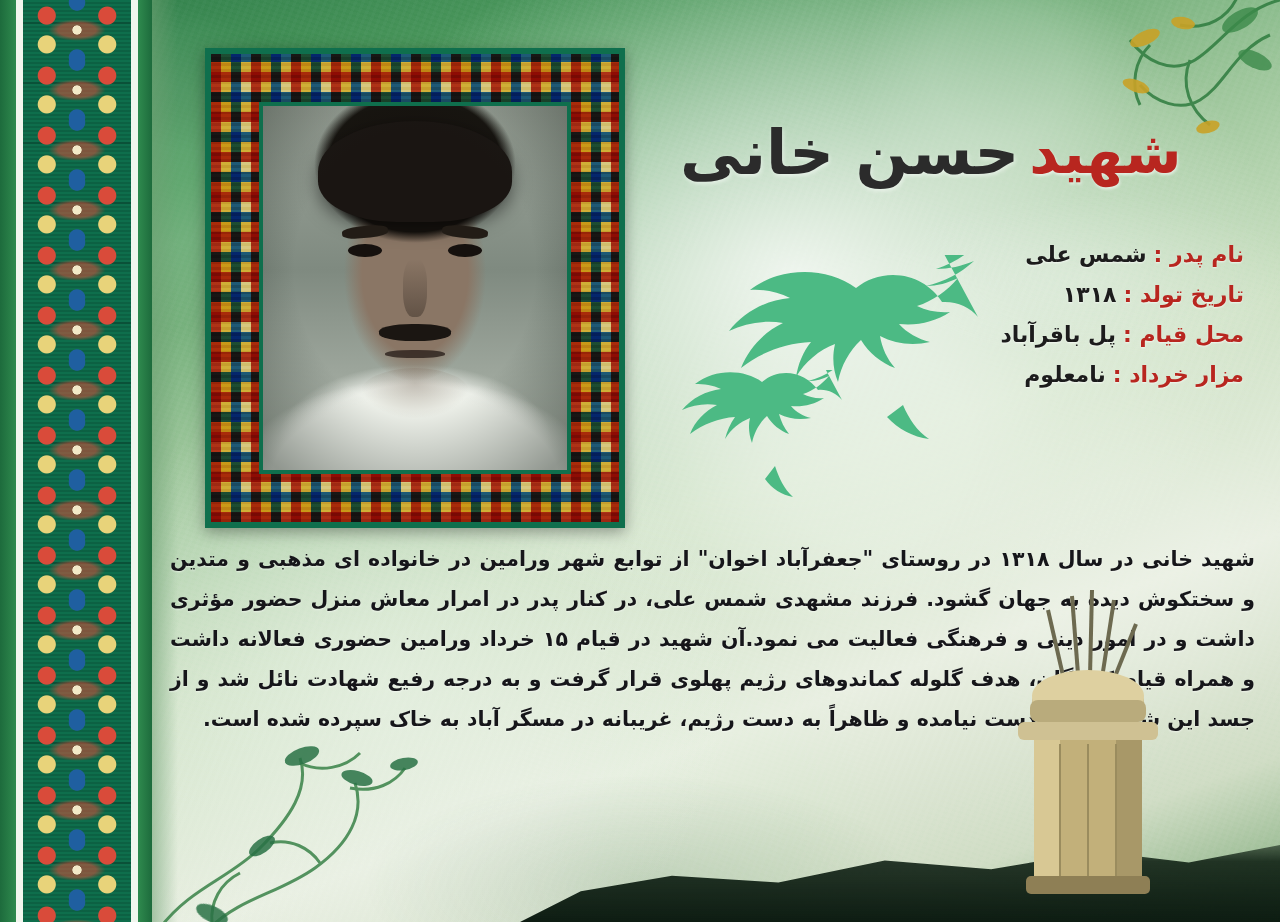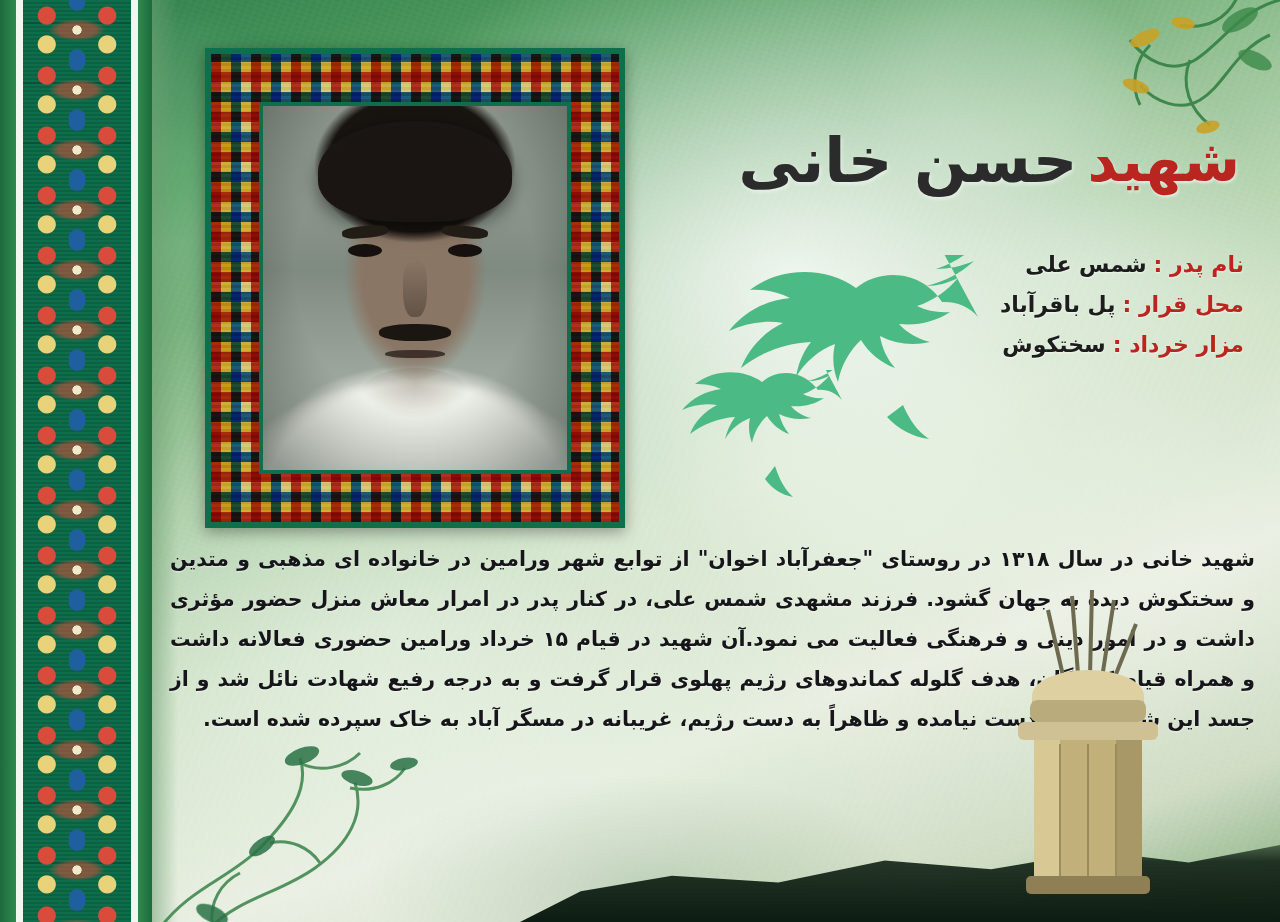--- a/index.html
+++ b/index.html
@@ -221,23 +221,23 @@
   }
   .photo .vignette {
     position: absolute; inset: 0;
     background: radial-gradient(ellipse 72% 70% at 50% 45%, rgba(0,0,0,0) 55%, rgba(30,40,32,0.45) 100%);
   }
 
   
   .title-area {
     position: absolute;
     right: 40px;
-    top: 124px;
+    top: 116px;
     width: 560px;
-    text-align: right;
+    text-align: left;
     direction: rtl;
   }
   .title-shahid {
     display: inline-block;
     color: #b8261f;
     font-size: 58px;
     font-weight: bold;
     vertical-align: middle;
     text-shadow: 1px 2px 3px rgba(255,255,255,0.6);
     margin-left: 10px;
@@ -253,21 +253,21 @@
   }
 
   
   .dove-big { position: absolute; left: 660px; top: 255px; width: 330px; height: 200px; }
   .dove-small { position: absolute; left: 670px; top: 370px; width: 180px; height: 130px; }
 
   
   .info {
     position: absolute;
     right: 36px;
-    top: 254px;
+    top: 244px;
     width: 430px;
     direction: rtl;
     text-align: right;
   }
   .info-row {
     font-size: 22px;
     line-height: 1.0;
     margin-bottom: 18px;
     white-space: nowrap;
     text-shadow: 0 1px 2px rgba(255,255,255,0.65);
@@ -407,26 +407,30 @@
     <path fill="#4cba84" d="M172 30c-6-7-15-11-24-10-7-10-19-17-32-17-9 0-17 3-24 9-14-10-33-12-50-7-6 2-12 5-17 9 9 0 18 1 26 5-15 2-29 9-39 21 11-5 23-7 35-5-12 6-22 16-27 29 13-10 29-16 45-17-5 7-8 14-10 22 6-10 15-17 25-21-2 8-1 17 2 25 2-10 7-20 15-27 5 8 13 15 22 18-5-6-8-13-10-20 10 5 21 6 32 4-8-2-15-6-20-12 11 1 23-1 33-8-7 1-15-1-21-4 10-3 19-10 26-18-6 3-13 5-21 5 12-3 22-8 31-16-8 3-16 5-25 5 10-3 19-9 28-16-7 3-15 5-22 5z"></path>
     <path fill="#4cba84" d="M105 96c4 12 9 23 18 31-11-2-21-8-28-18z"></path>
   </svg>
 
   <div class="info">
     <div class="info-row">
       <span class="info-label">نام پدر :</span>
       <span class="info-value">شمس علی</span>
     </div>
     <div class="info-row">
-      <span class="info-label">محل قرار :</span>
+      <span class="info-label">تاریخ تولد :</span>
+      <span class="info-value">۱۳۱۸</span>
+    </div>
+    <div class="info-row">
+      <span class="info-label">محل قیام :</span>
       <span class="info-value">پل باقرآباد</span>
     </div>
     <div class="info-row">
       <span class="info-label">مزار خرداد :</span>
-      <span class="info-value">سختکوش</span>
+      <span class="info-value">نامعلوم</span>
     </div>
   </div>
 
   <div class="bio">
     <p>شهید خانی در سال ۱۳۱۸ در روستای "جعفرآباد اخوان" از توابع شهر ورامین در خانواده ای مذهبی و متدین و سختکوش دیده به جهان گشود. فرزند مشهدی شمس علی، در کنار پدر در امرار معاش منزل حضور مؤثری داشت و در امور دینی و فرهنگی فعالیت می نمود.آن شهید در قیام ۱۵ خرداد ورامین حضوری فعالانه داشت و همراه قیام کنندگان، هدف گلوله کماندوهای رژیم پهلوی قرار گرفت و به درجه رفیع شهادت نائل شد و از جسد این شهید اثری بدست نیامده و ظاهراً به دست رژیم، غریبانه در مسگر آباد به خاک سپرده شده است.</p>
   </div>
 
   <div class="hill"></div>
 
   <svg class="monument" viewBox="0 0 230 310">

